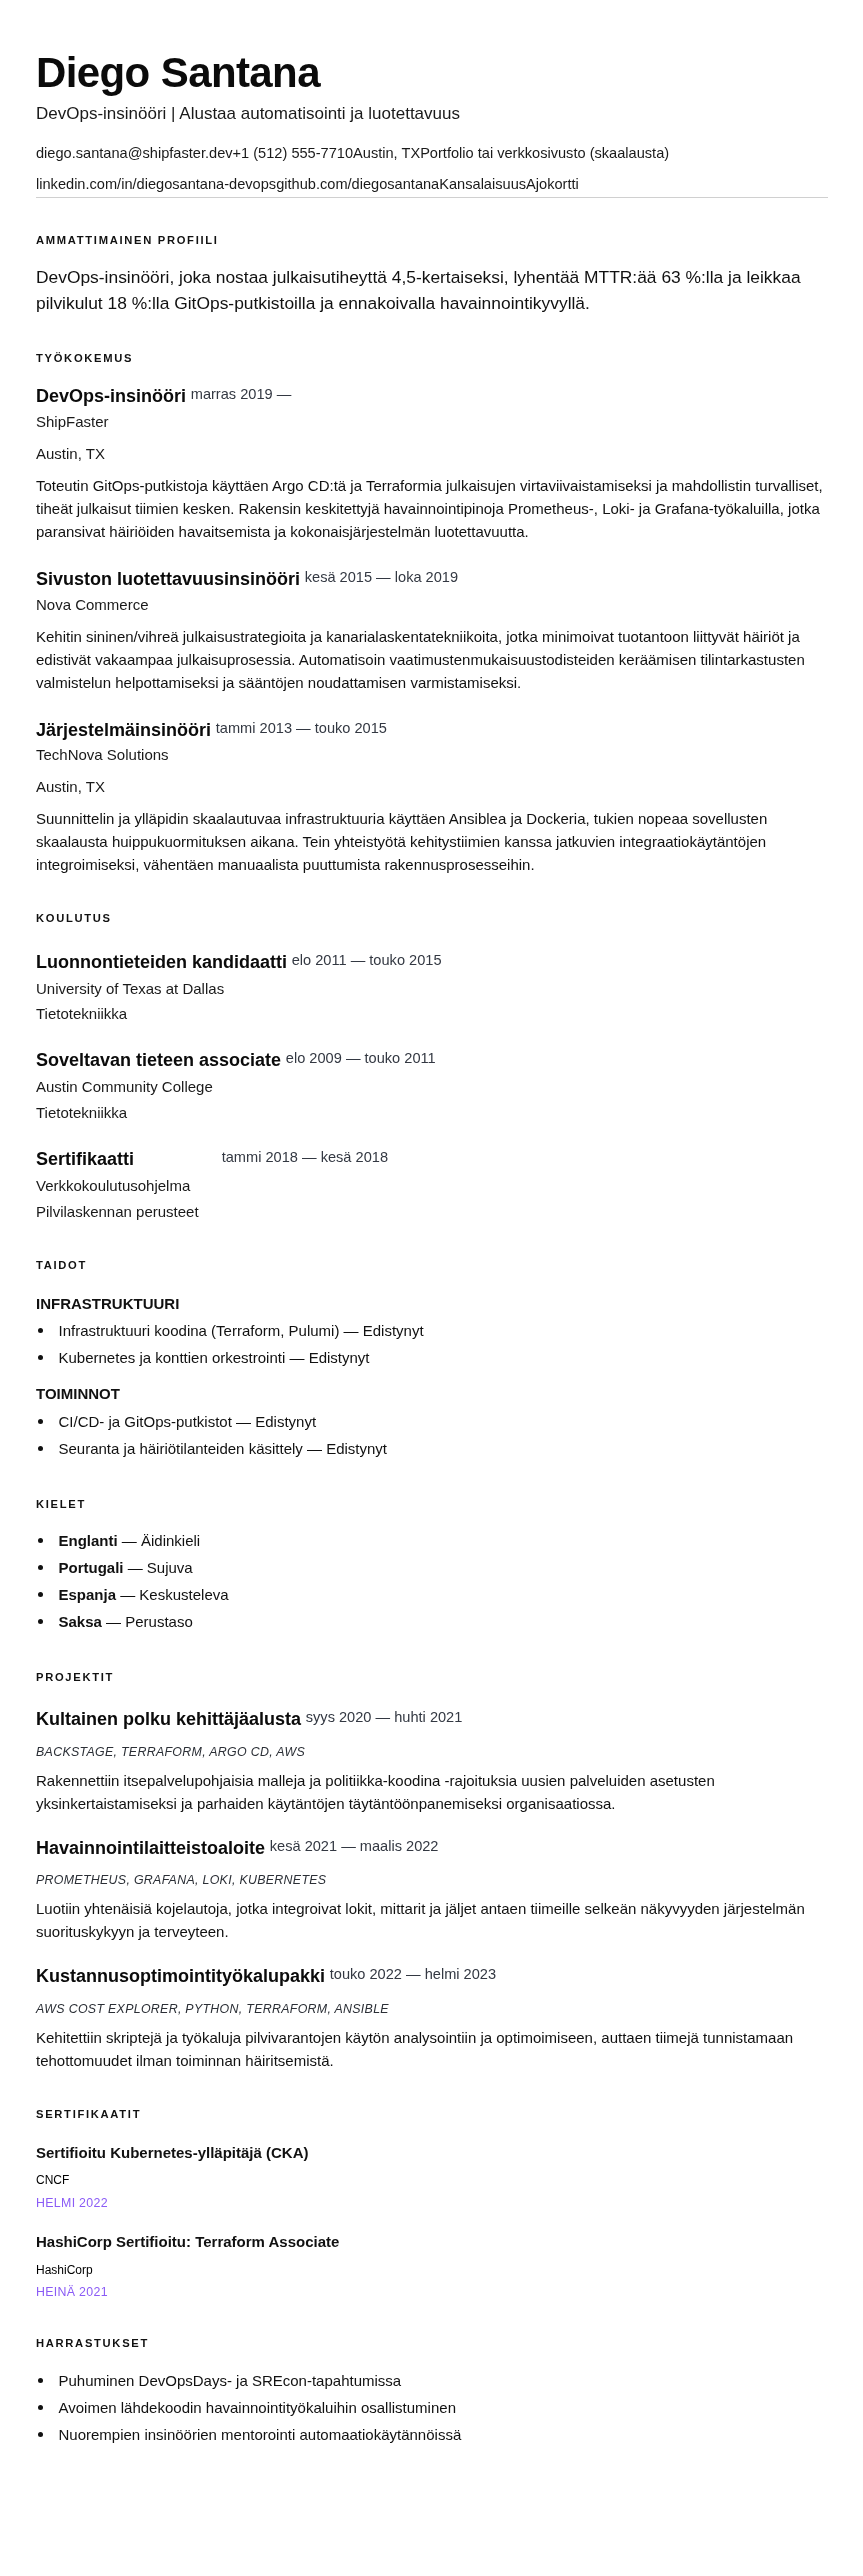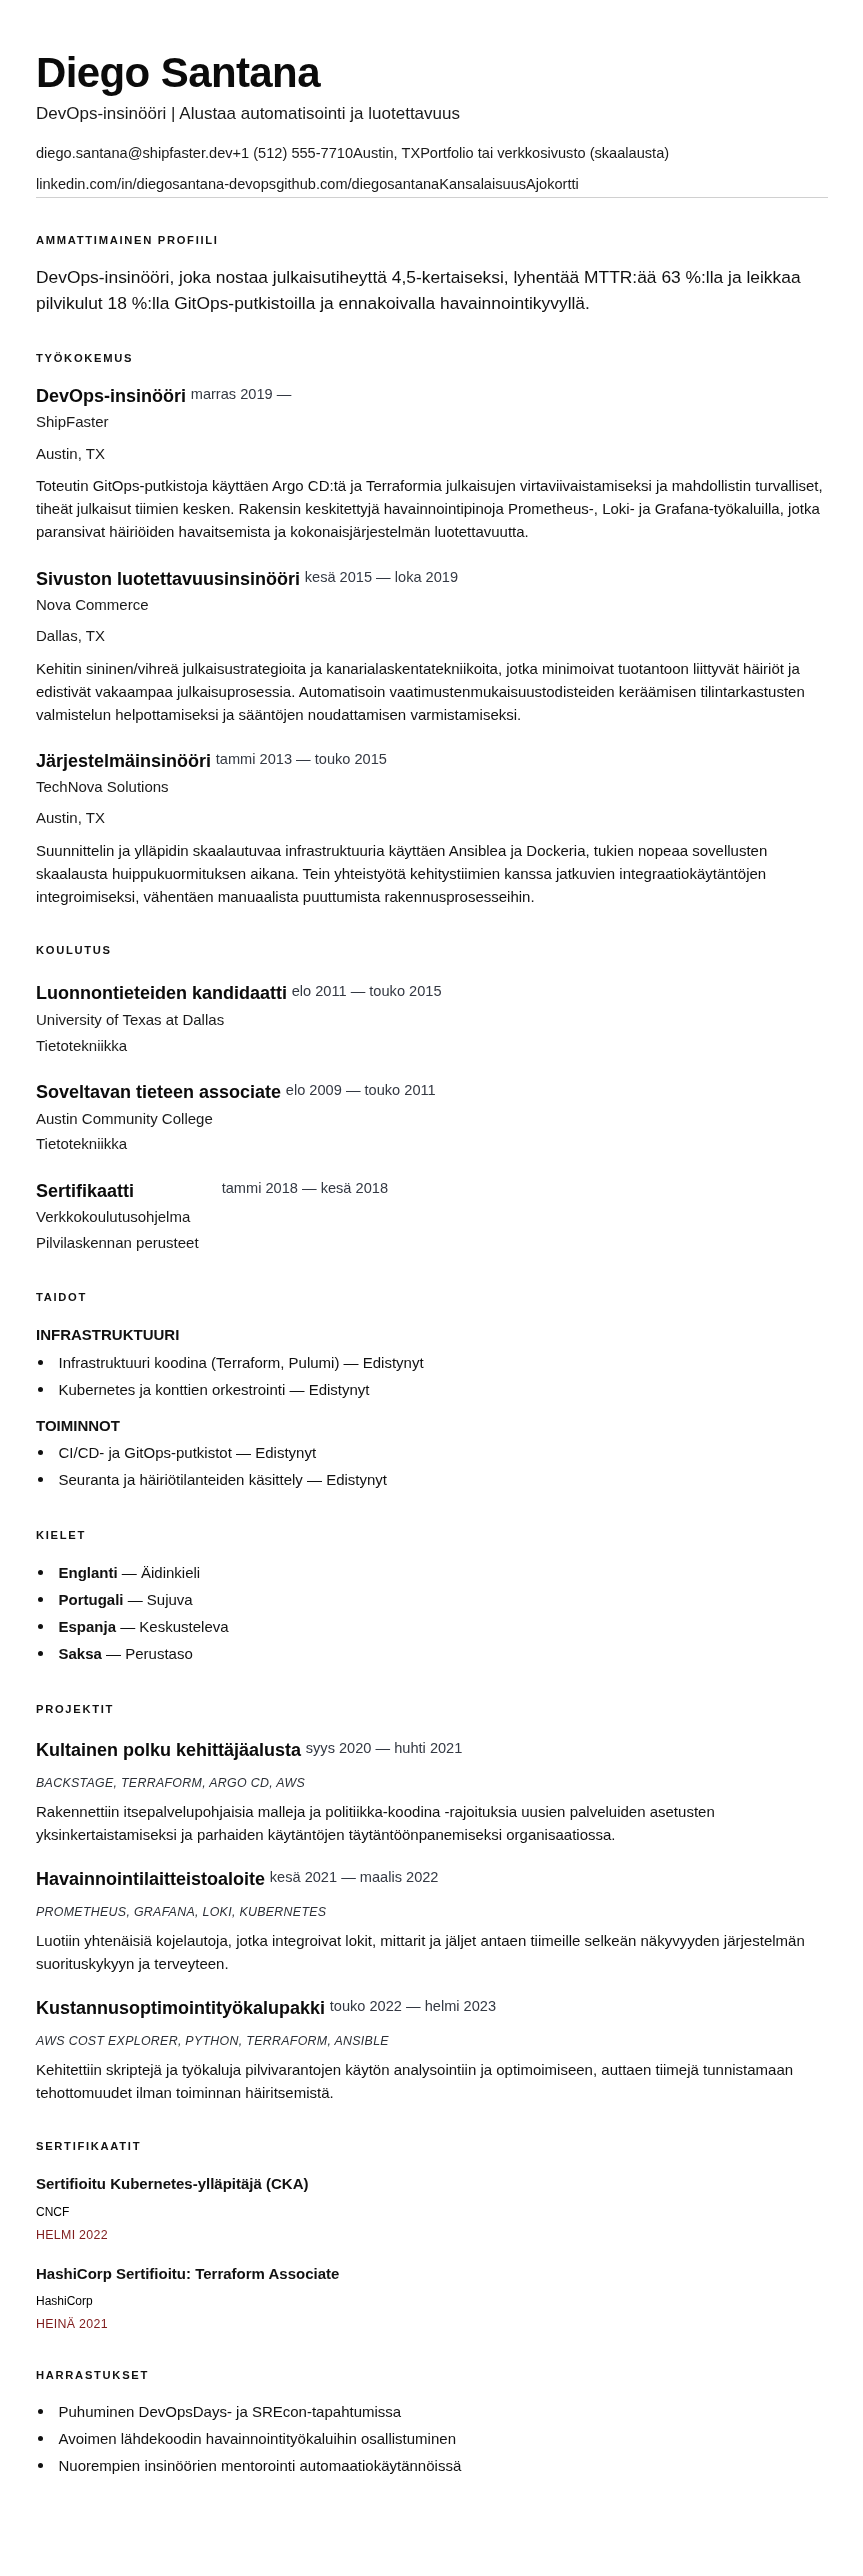--- a/index.html
+++ b/index.html
@@ -81,21 +81,21 @@
     .proj-tags {
       font-size: 12.4px; line-height: 18px; color: #2b2f36; letter-spacing: 0.3px;
       margin-top: 9px; text-transform: uppercase; font-style: italic;
     }
     .proj-desc { font-size: 15px; line-height: 23px; color: #111; margin-top: 7.9px; }
 
     .certs .cert { margin-top: 19px; }
     .cert-name { font-size: 15px; font-weight: 700; line-height: 22.5px; color: #111; }
     .cert-issuer { font-size: 12px; line-height: 22.5px; color: #000000; margin-top: 5px; }
     .cert-date {
-      font-size: 12.4px; line-height: 18px; color: #7f1d1d; letter-spacing: 0.3px;
+      font-size: 12.4px; line-height: 18px; color: #8b5cf6; letter-spacing: 0.3px;
       margin-top: 2.2px; text-transform: uppercase;
     }
   </style>
 </head>
 <body>
 
 <div class="page">
 
   <header>
     <h1 class="name">Diego Santana</h1>
@@ -120,21 +120,20 @@
     <div class="entry">
       <div class="entry-head"><span class="entry-title">DevOps-insinööri</span> <span class="entry-date">marras 2019 —</span></div>
       <div class="entry-sub">ShipFaster</div>
       <div class="entry-loc">Austin, TX</div>
       <p class="entry-desc">Toteutin GitOps-putkistoja käyttäen Argo CD:tä ja Terraformia julkaisujen virtaviivaistamiseksi ja mahdollistin turvalliset, tiheät julkaisut tiimien kesken. Rakensin keskitettyjä havainnointipinoja Prometheus-, Loki- ja Grafana-työkaluilla, jotka paransivat häiriöiden havaitsemista ja kokonaisjärjestelmän luotettavuutta.</p>
     </div>
 
     <div class="entry" style="margin-top:22.5px">
       <div class="entry-head"><span class="entry-title">Sivuston luotettavuusinsinööri</span> <span class="entry-date">kesä 2015 — loka 2019</span></div>
       <div class="entry-sub">Nova Commerce</div>
-      <div class="entry-loc">Dallas, TX</div>
       <p class="entry-desc">Kehitin sininen/vihreä julkaisustrategioita ja kanarialaskentatekniikoita, jotka minimoivat tuotantoon liittyvät häiriöt ja edistivät vakaampaa julkaisuprosessia. Automatisoin vaatimustenmukaisuustodisteiden keräämisen tilintarkastusten valmistelun helpottamiseksi ja sääntöjen noudattamisen varmistamiseksi.</p>
     </div>
 
     <div class="entry" style="margin-top:22.5px">
       <div class="entry-head"><span class="entry-title">Järjestelmäinsinööri</span> <span class="entry-date">tammi 2013 — touko 2015</span></div>
       <div class="entry-sub">TechNova Solutions</div>
       <div class="entry-loc">Austin, TX</div>
       <p class="entry-desc">Suunnittelin ja ylläpidin skaalautuvaa infrastruktuuria käyttäen Ansiblea ja Dockeria, tukien nopeaa sovellusten skaalausta huippukuormituksen aikana. Tein yhteistyötä kehitystiimien kanssa jatkuvien integraatiokäytäntöjen integroimiseksi, vähentäen manuaalista puuttumista rakennusprosesseihin.</p>
     </div>
   </section>

